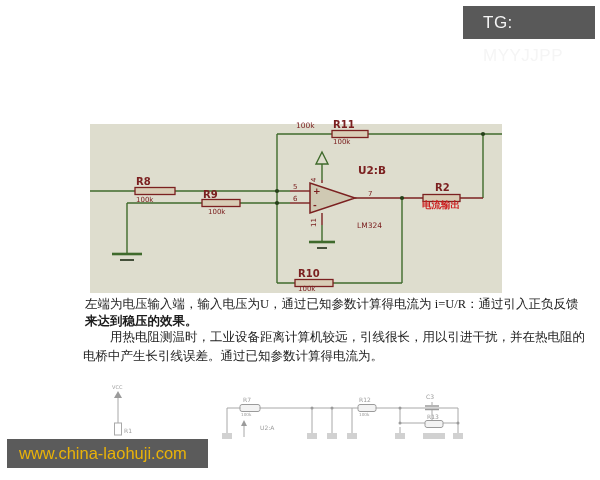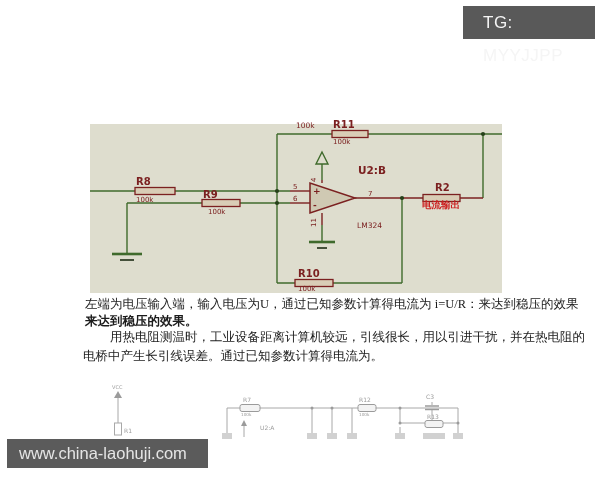--- a/index.html
+++ b/index.html
@@ -23,21 +23,21 @@
   #desc-2{left:85px;top:313px;font-weight:bold;}
   #desc-3{left:110px;top:329px;}
   #desc-4{left:83px;top:348px;}
 
   
   #subcircuit{left:60px;top:383px;width:460px;height:56px;opacity:.85;}
   #subcircuit text{font-family:"DejaVu Sans", sans-serif;fill:#8a8a8a;}
 
   
   #site-bar{left:7px;top:439px;width:201px;height:29px;background:#5b5b5b;
-    color:#e5e5e5;font-size:16.5px;line-height:29px;padding-left:12px;box-sizing:border-box;}
+    color:#eab308;font-size:16.5px;line-height:29px;padding-left:12px;box-sizing:border-box;}
 </style>
 </head>
 <body>
 
 <div id="tg-badge" class="abs">TG: MYYJJPP</div>
 
 <svg id="schematic" class="abs" viewBox="0 -6 412 175" xmlns="http://www.w3.org/2000/svg">
 
   <rect x="0" y="0" width="412" height="169" fill="#DEDDCE"></rect>
 
@@ -113,21 +113,21 @@
 
     <text x="203" y="65" font-size="7">5</text>
     <text x="203" y="77" font-size="7">6</text>
     <text x="278" y="72" font-size="7">7</text>
     <text x="226" y="58" font-size="7" transform="rotate(-90 226 58)">4</text>
     <text x="226" y="103" font-size="7" transform="rotate(-90 226 103)">11</text>
   </g>
   <text x="332" y="84" font-size="9.5" font-weight="bold" fill="#CC1F1F">电流输出</text>
 </svg>
 
-<div id="desc-1" class="desc-line">左端为电压输入端，输入电压为U，通过已知参数计算得电流为 i=U/R：来达到稳压的效果</div>
+<div id="desc-1" class="desc-line">左端为电压输入端，输入电压为U，通过已知参数计算得电流为 i=U/R：通过引入正负反馈</div>
 <div id="desc-2" class="desc-line">来达到稳压的效果。</div>
 <div id="desc-3" class="desc-line">用热电阻测温时，工业设备距离计算机较远，引线很长，用以引进干扰，并在热电阻的</div>
 <div id="desc-4" class="desc-line">电桥中产生长引线误差。通过已知参数计算得电流为。</div>
 
 <svg id="subcircuit" class="abs" viewBox="0 0 460 56" xmlns="http://www.w3.org/2000/svg">
   <g stroke="#9a9a9a" stroke-width="1" fill="none">
     <path d="M58 15 V40"></path>
     <path d="M167 25 H398"></path>
     <path d="M167 25 V54"></path>
     <path d="M184 43 V54"></path>

